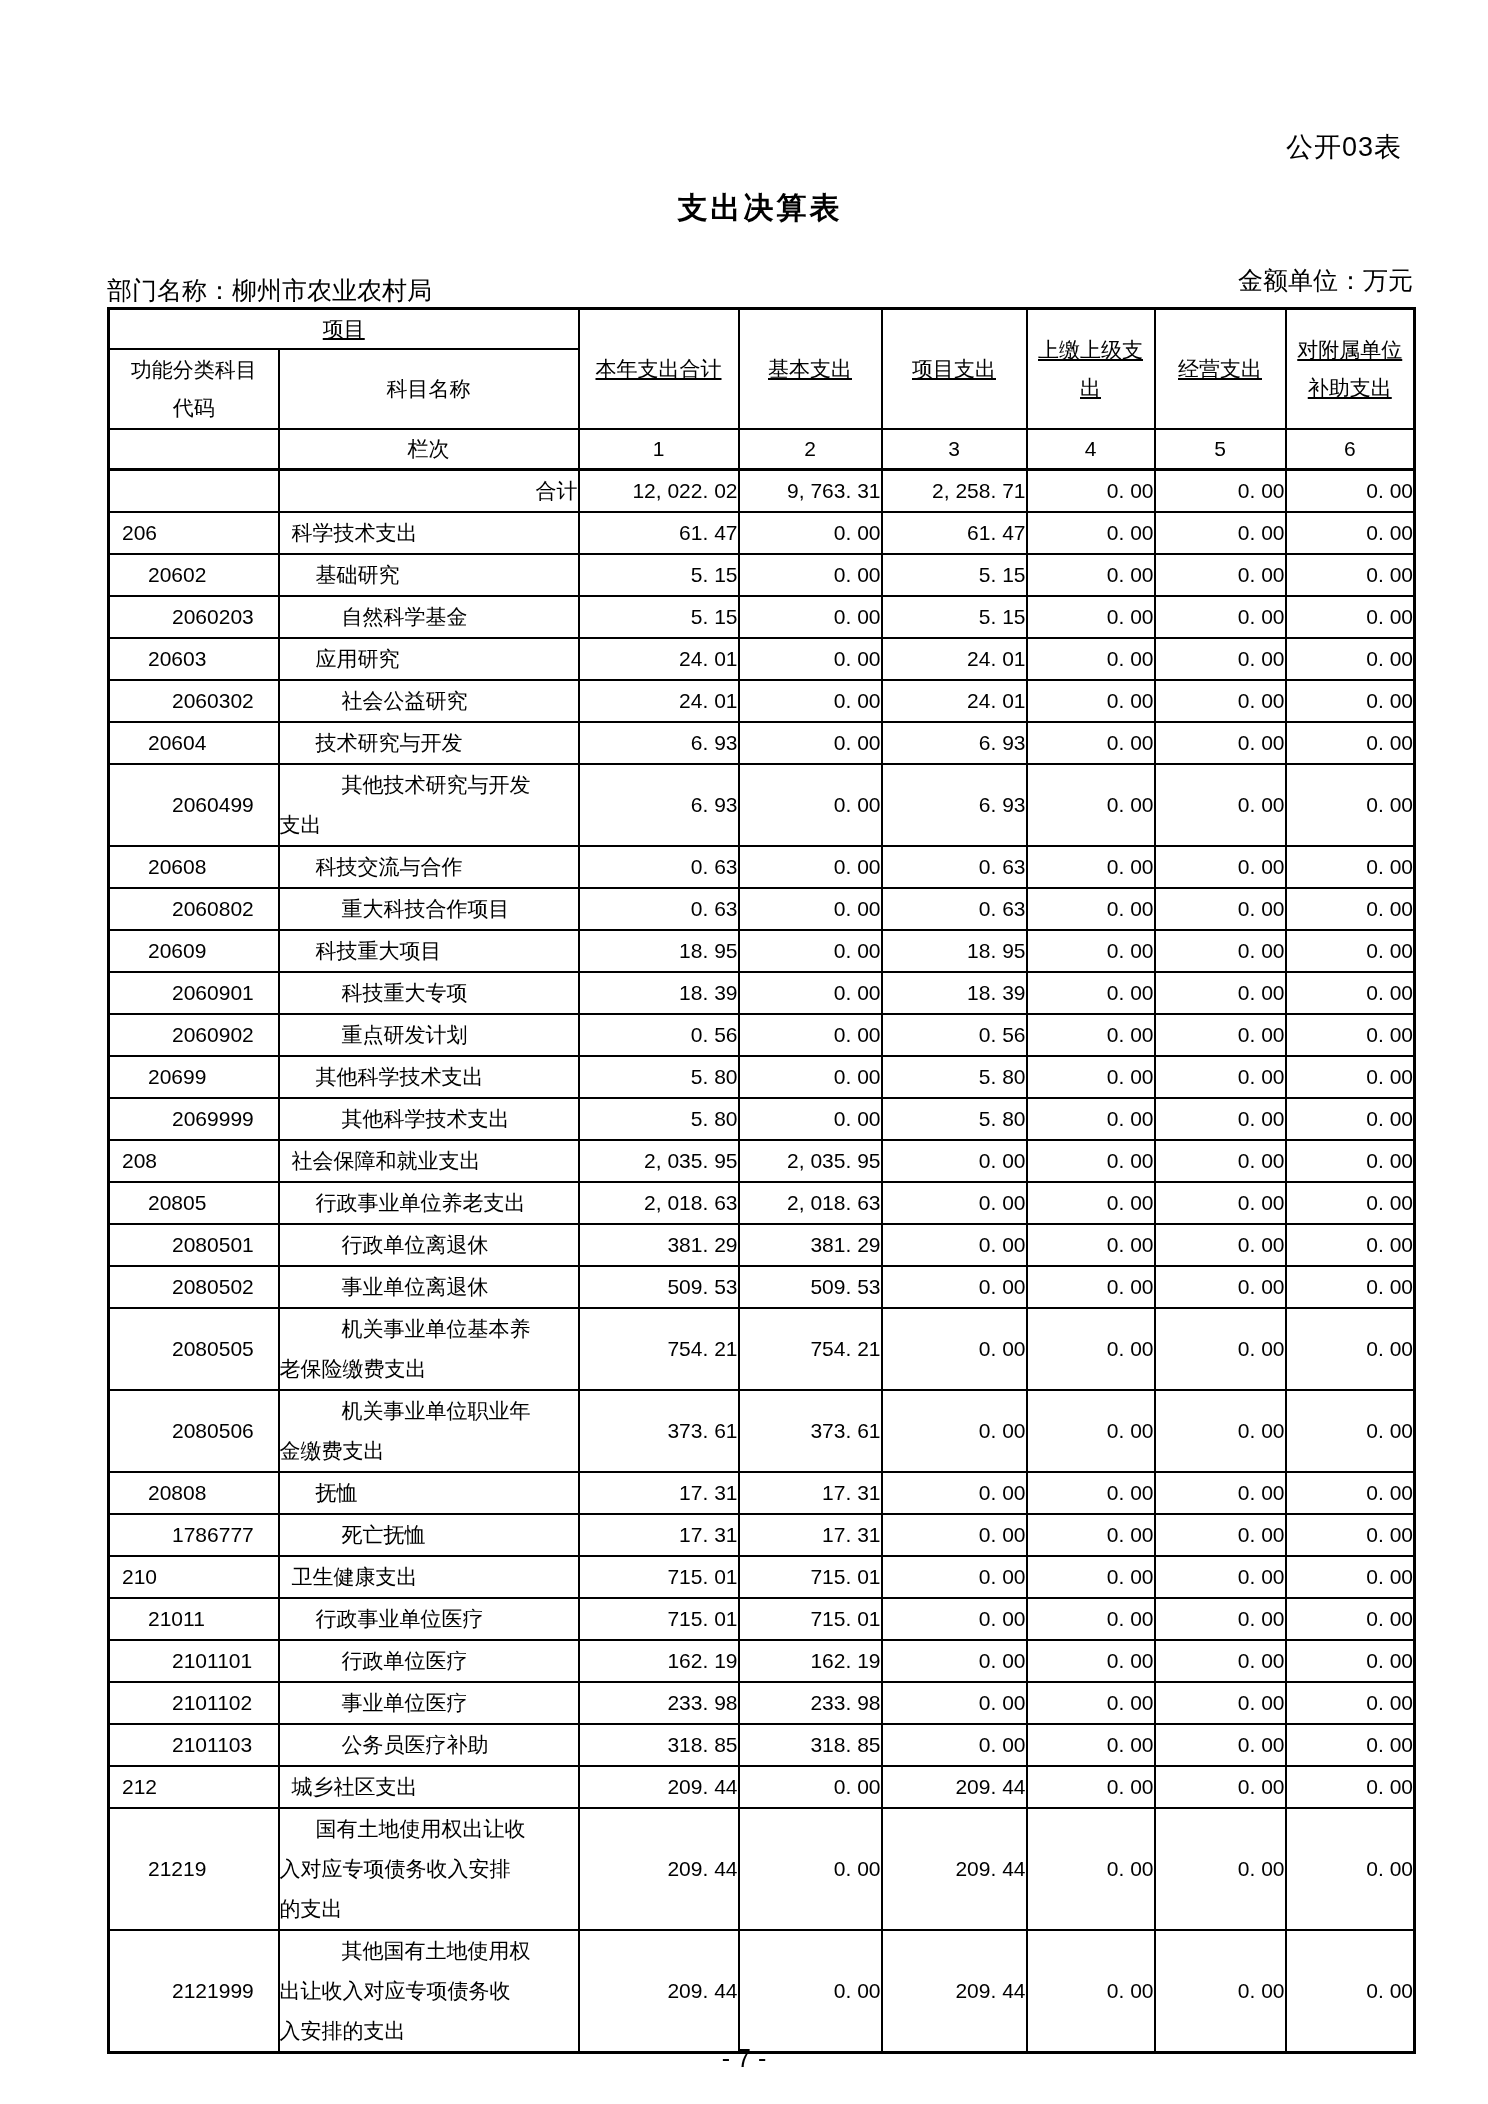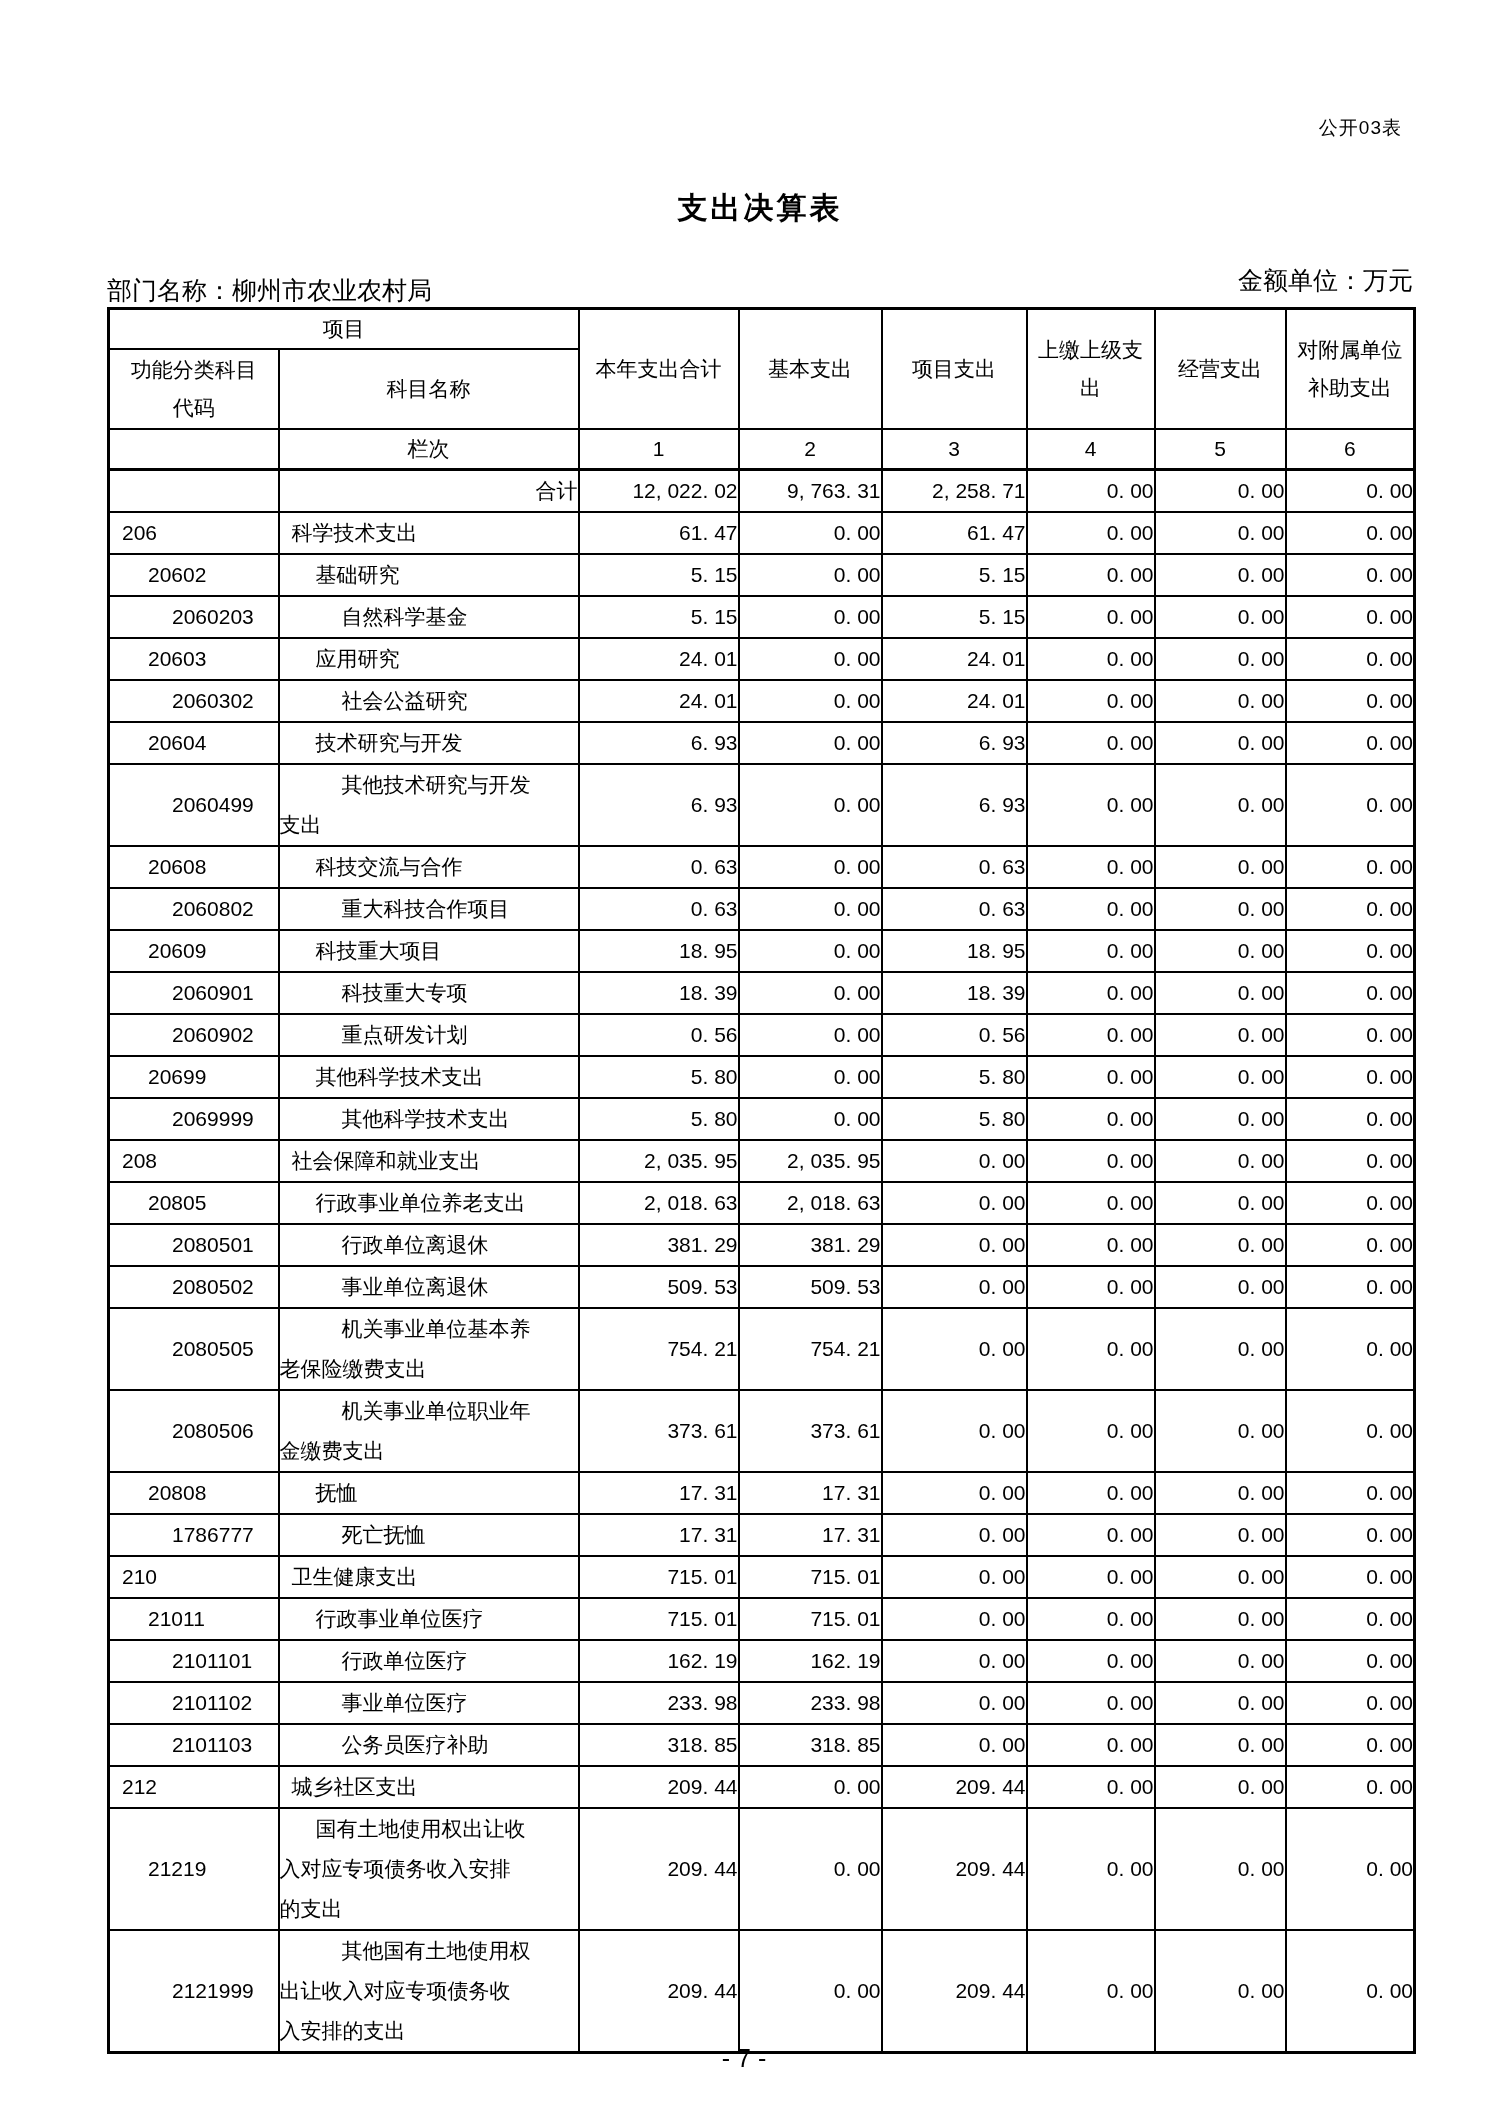--- a/index.html
+++ b/index.html
@@ -2,22 +2,22 @@
 <html><head>
 <meta charset="utf-8">
 <style>
   html,body{margin:0;padding:0;}
   body{
     width:1488px;height:2104px;background:#ffffff;color:#000;
     font-family:"Liberation Sans","DejaVu Sans",sans-serif;
     position:relative;overflow:hidden;
   }
   .corner-label{
-    position:absolute;top:115px;right:86px;
-    font-size:19px;letter-spacing:1px;
+    position:absolute;top:129px;right:86px;
+    font-size:27px;letter-spacing:1px;
   }
   .doc-title{
     position:absolute;top:188px;left:107px;width:1306px;
     text-align:center;font-size:30px;font-weight:bold;letter-spacing:3px;
   }
   .meta-row{
     position:absolute;top:264px;left:107px;width:1306px;
     font-size:25px;
   }
   .meta-row .dept{float:left;margin-top:10px;}
@@ -27,21 +27,21 @@
     border-collapse:collapse;table-layout:fixed;
     border:3px solid #000;
   }
   table.fin td{
     border:2px solid #000;
     font-size:21px;
     vertical-align:middle;
     padding:0;
     overflow:hidden;
   }
-  tr.h1{height:36px;}
+  tr.h1{height:36px;text-decoration:underline;}
   tr.h2{height:80px;}
   tr.h3{height:38px;}
   tr.r1{height:40px;}
   tr.r2{height:82px;}
   tr.r3{height:122px;}
   td.hc{
     text-align:center;
     white-space:pre-line;
     line-height:38px;
   }

